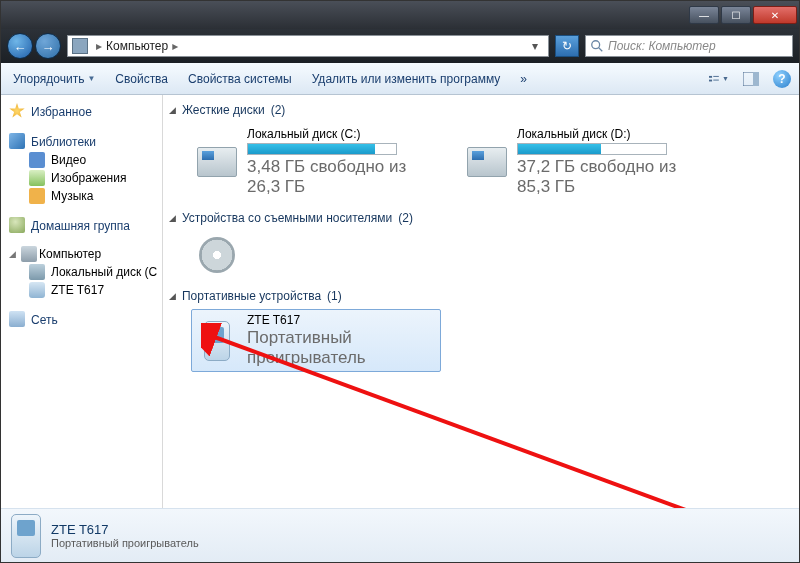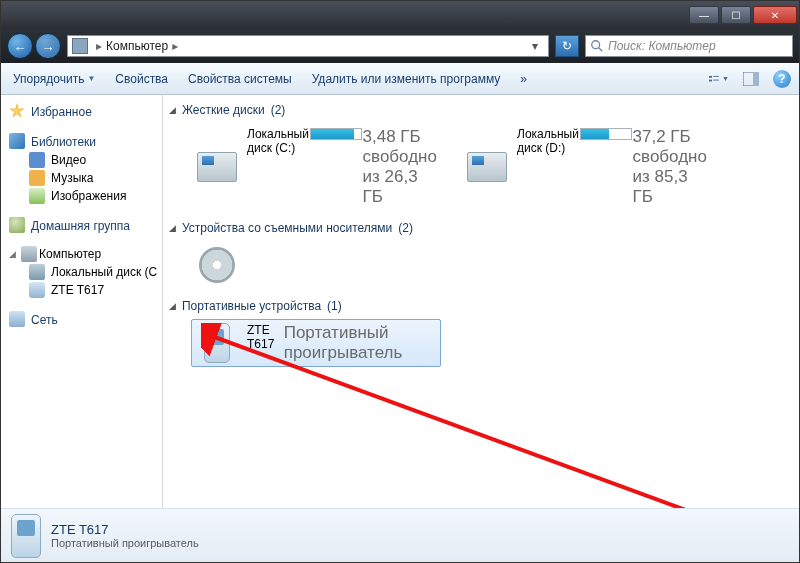--- a/index.html
+++ b/index.html
@@ -58,21 +58,21 @@
   .group-header .count { color:#16365d; }
   .group-items { display:flex; flex-wrap:wrap; gap:18px 20px; margin-left:22px; margin-bottom:10px; }
   .item { display:flex; align-items:center; gap:8px; width:250px; padding:3px; border:1px solid transparent; border-radius:2px; }
   .item.selected { background:linear-gradient(to bottom,#ecf4fc,#d6e8fa); border:1px solid #7da9d9; }
   .item .bigico { width:44px; height:40px; display:flex; align-items:center; justify-content:center; flex:0 0 44px; }
   .hddico { width:40px; height:30px; background:linear-gradient(#e7edf0,#b8c5cd); border:1px solid #92a3ad; border-radius:2px; position:relative; }
   .hddico::after { content:""; position:absolute; top:3px; left:4px; width:12px; height:9px; background:linear-gradient(#5aa0dc,#2d6eaf); }
   .dvdico { width:36px; height:36px; border-radius:50%; background:radial-gradient(circle,#fff 0 15%, #cdd6da 16% 60%, #9aa7ae 61% 100%); }
   .phoneico { width:26px; height:40px; background:linear-gradient(#eef5fb,#bcd4e7); border:1px solid #8cabc5; border-radius:5px; position:relative; }
   .phoneico::after { content:""; position:absolute; top:5px; left:5px; right:5px; height:16px; background:#6ea3cd; border-radius:2px; }
-  .item .info { display:flex; flex-direction:row; gap:1px; min-width:0; }
+  .item .info { display:flex; flex-direction:column; gap:1px; min-width:0; }
   .item .label { color:#000; font-size:12px; }
   .item .sub { color:#6b6b6b; font-size:17px; }
   .bar { width:150px; height:12px; border:1px solid #a8b3bb; background:#fff; position:relative; margin:1px 0; }
   .bar .fill { height:100%; background:linear-gradient(to bottom,#35c0e8,#1a9acb); }
   
   .arrow { position:absolute; top:228px; left:38px; pointer-events:none; }
   
   .details { height:54px; border-top:1px solid #d6e2ee; background:linear-gradient(to bottom,#f2f7fc,#e3ecf5); display:flex; align-items:center; padding:4px 10px; gap:10px; }
   .details .phoneico { width:30px; height:44px; }
   .details .dname { color:#123a66; font-size:13px; }
@@ -154,26 +154,26 @@
       <div class="side-group">
         <div class="side-head">
           <span class="ico lib"></span>
           <span>Библиотеки</span>
         </div>
         <div class="side-item">
             <span class="ico vid"></span>
             <span>Видео</span>
           </div>
         <div class="side-item">
+            <span class="ico img"></span>
+            <span>Изображения</span>
+          </div>
+        <div class="side-item">
             <span class="ico mus"></span>
             <span>Музыка</span>
-          </div>
-        <div class="side-item">
-            <span class="ico img"></span>
-            <span>Изображения</span>
           </div>
       </div>
       <div class="side-group">
         <div class="side-head">
           <span class="ico home"></span>
           <span>Домашняя группа</span>
         </div>
       </div>
       <div class="side-group">
         <div class="side-row">

